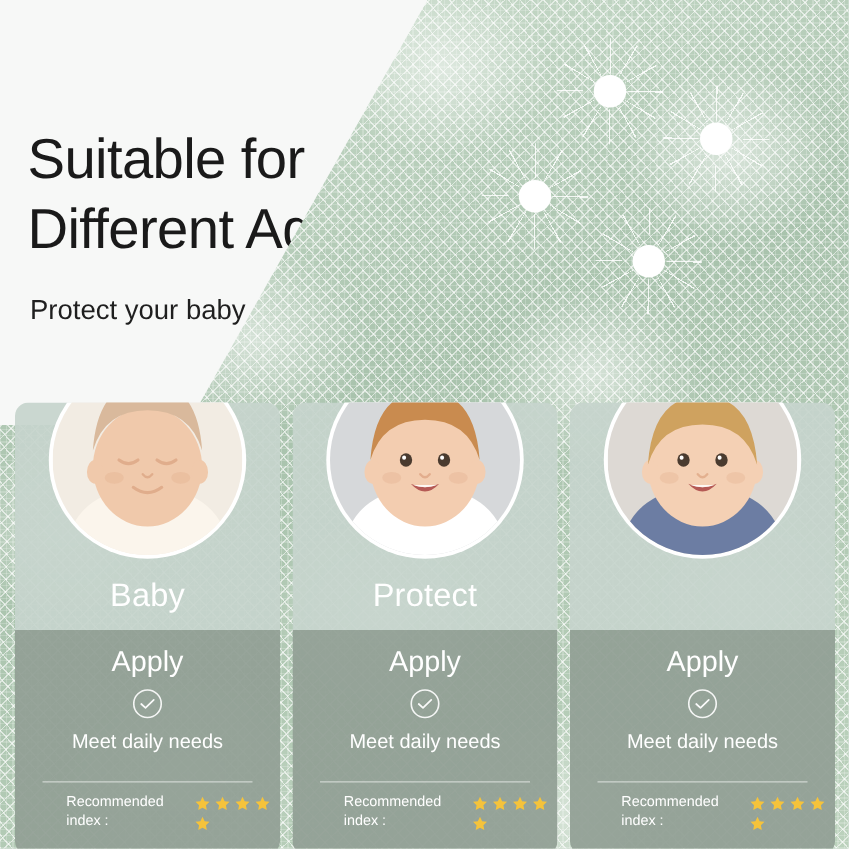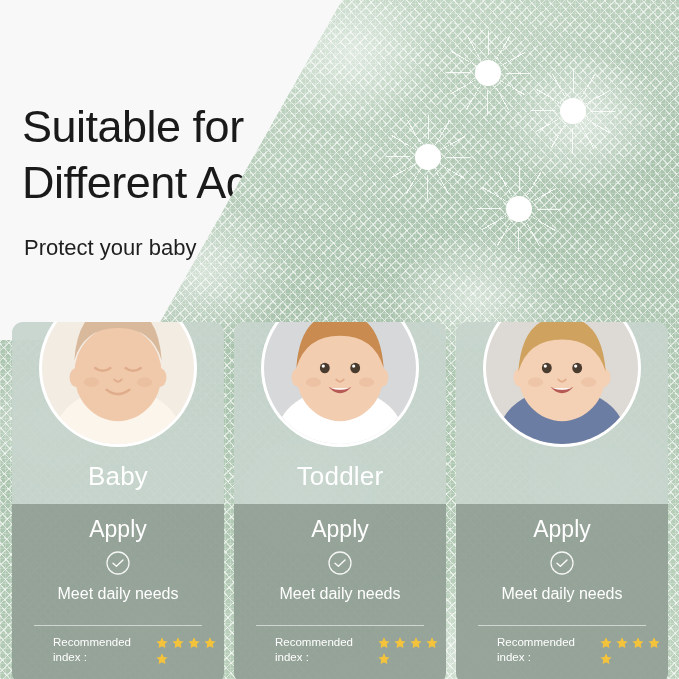--- a/index.html
+++ b/index.html
@@ -295,21 +295,21 @@
        <ellipse cx="62.4" cy="78" rx="1.7" ry="1.7" fill="#ffffff"></ellipse>
        <ellipse cx="94.4" cy="78" rx="1.7" ry="1.7" fill="#ffffff"></ellipse>
     <path d="M76 92 q4 5 8 0" stroke="#e2ad8d" stroke-width="2" fill="none" stroke-linecap="round"></path>
     <ellipse cx="52" cy="95" rx="8" ry="5" fill="#e2ad8d" opacity=".33"></ellipse>
     <ellipse cx="108" cy="95" rx="8" ry="5" fill="#e2ad8d" opacity=".33"></ellipse>
     <path d="M68 100 q12 13 24 0 q-12 6 -24 0 z" fill="#b55a55"></path>
        <path d="M70 101 q10 4 20 0" fill="#ffffff" opacity=".85"></path>
   </svg>
             </div>
       </div>
-      <div class="card-name">Toddler</div>
+      <div class="card-name">Protect</div>
     </div>
     <div class="card-bottom">
       <div class="apply-label">Apply</div>
       <div class="check-icon">
         <svg width="26" height="26" viewBox="0 0 26 26">
           <circle cx="13" cy="13" r="11" fill="none" stroke="#ffffff" stroke-opacity=".9" stroke-width="1.3"></circle>
           <path d="M8 13.2 L11.4 16.3 L18 9.9" fill="none" stroke="#ffffff" stroke-opacity=".95" stroke-width="1.4" stroke-linecap="round" stroke-linejoin="round"></path>
         </svg>
       </div>
       <div class="needs-label">Meet daily needs</div>

